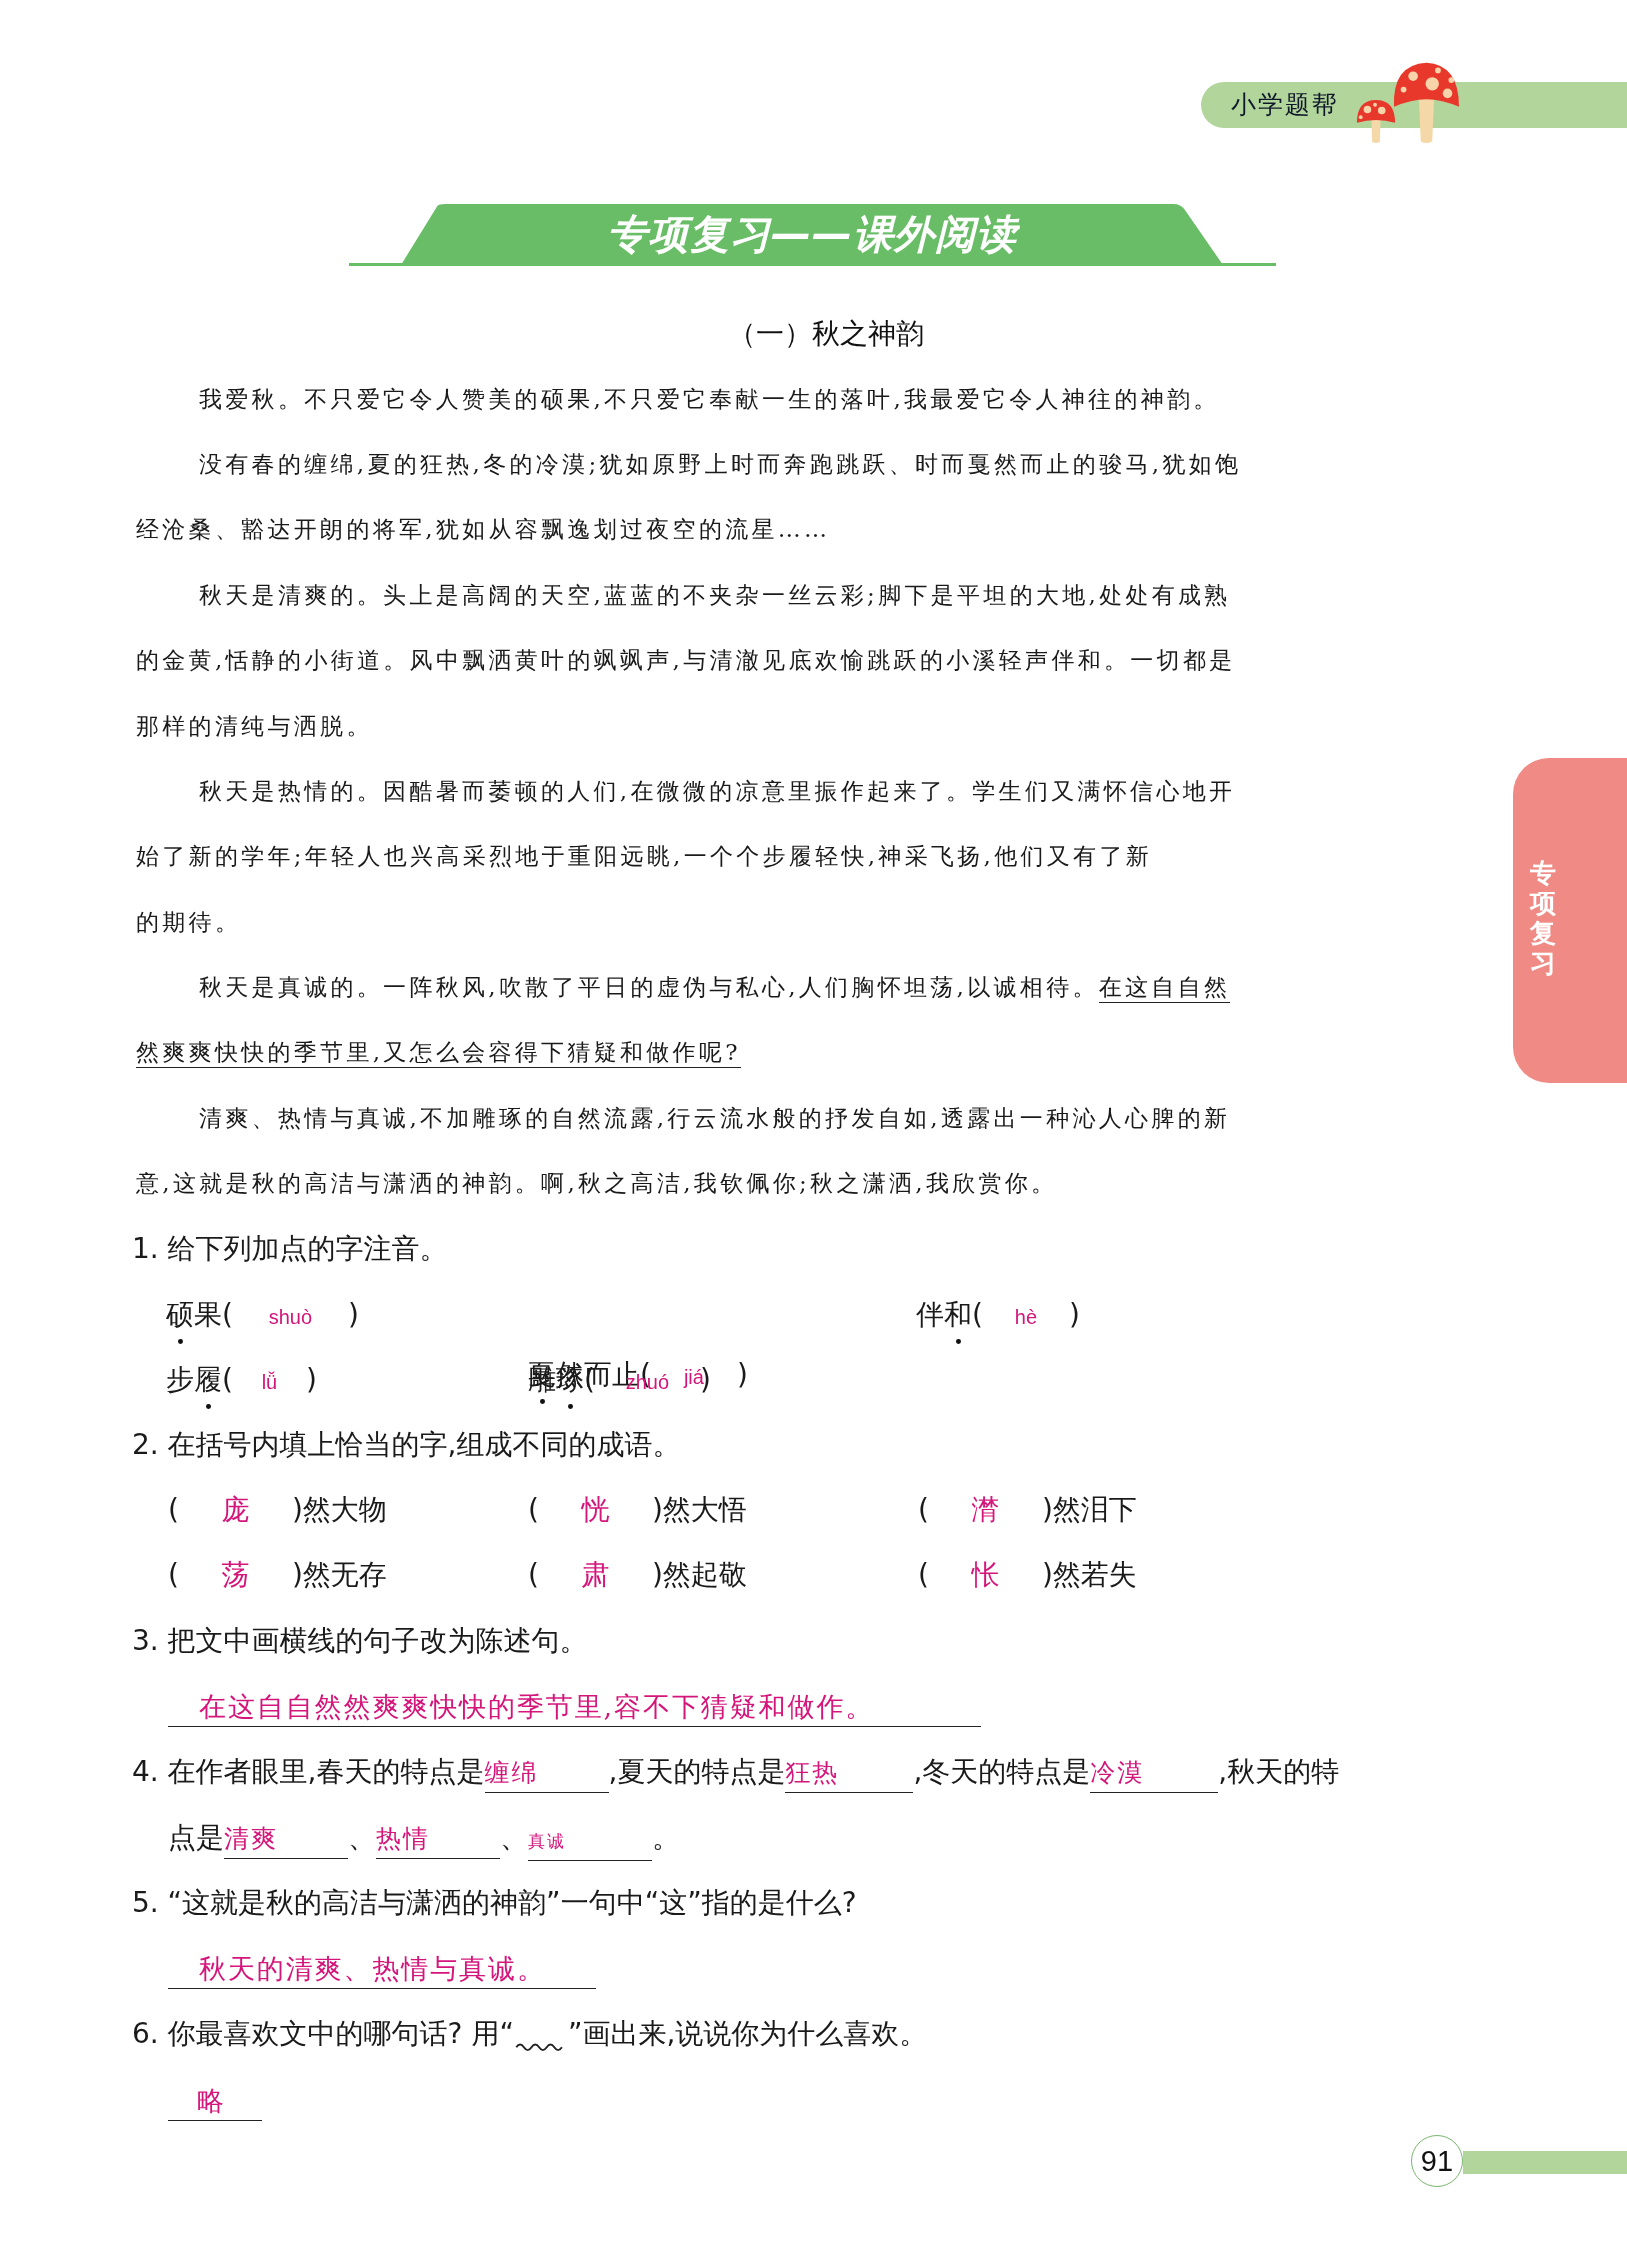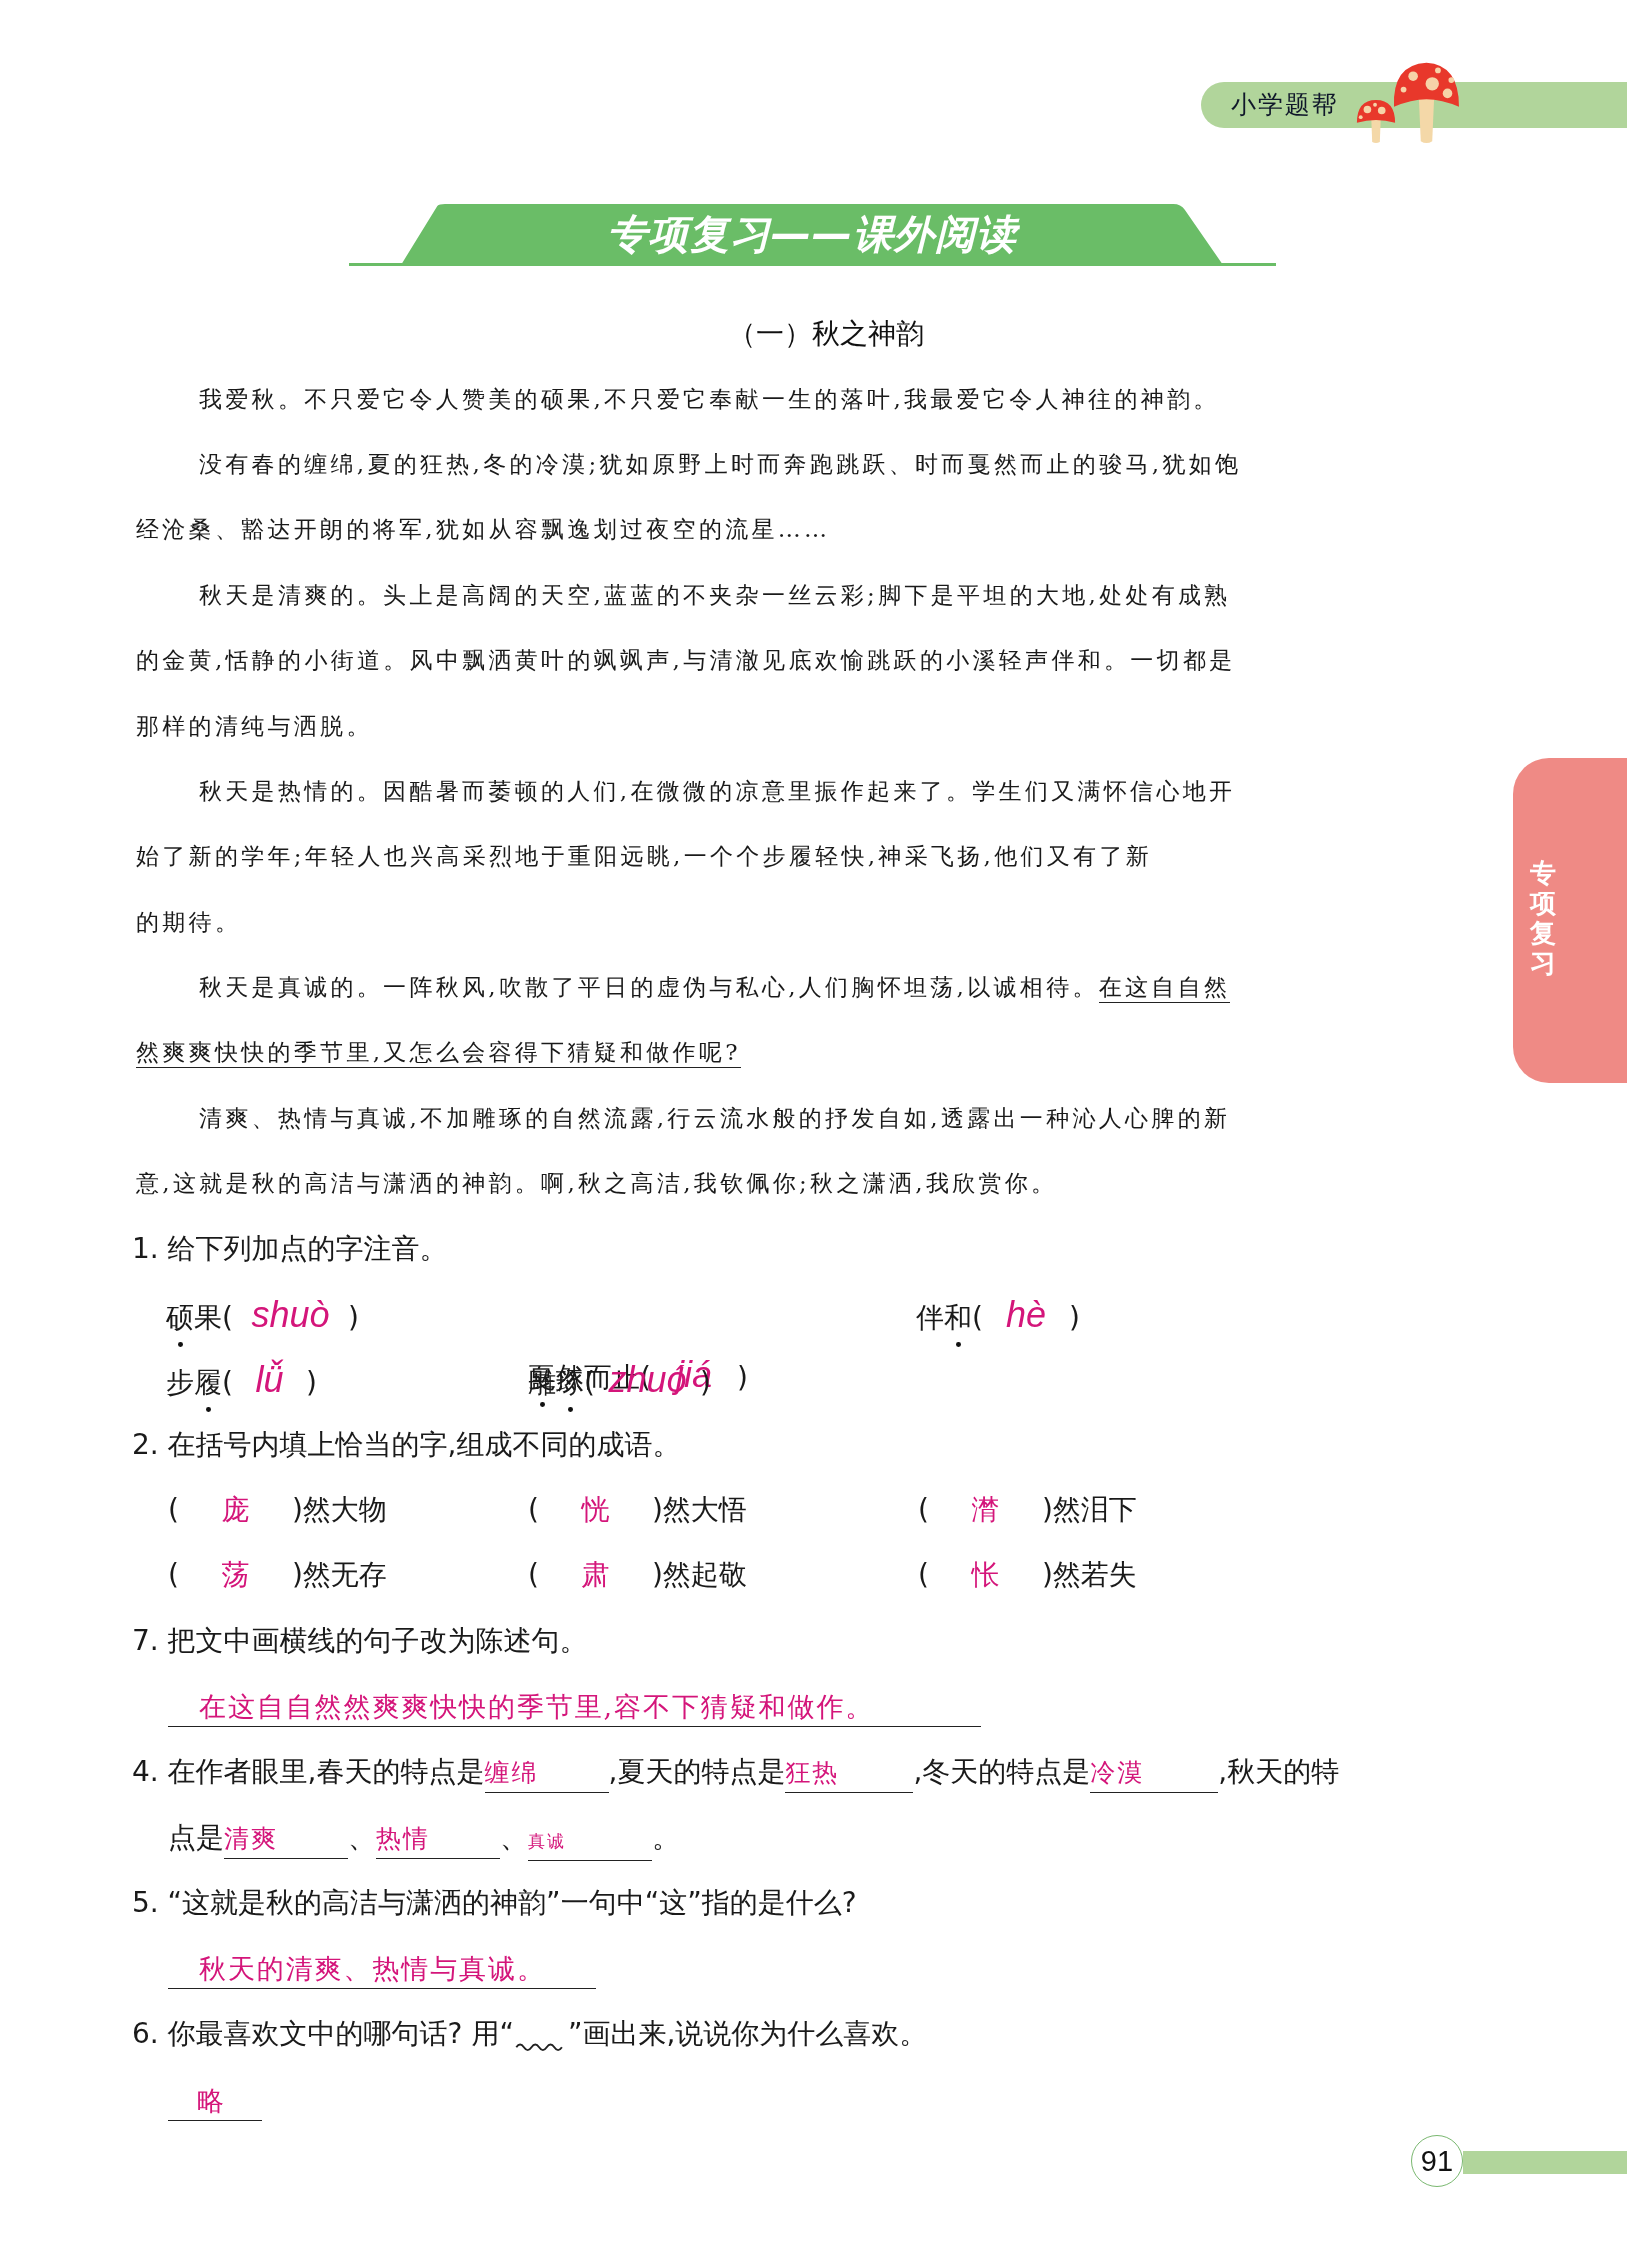--- a/index.html
+++ b/index.html
@@ -27,21 +27,21 @@
   
   .para-line { position: absolute; font-size: 23px; line-height: 38px; white-space: nowrap;
                letter-spacing: 3.3px; color: #1a1a1a; }
   .ul { border-bottom: 1.9px solid #222; padding-bottom: 1.9px; }
 
   
   .q { position: absolute; font-family: "DejaVu Sans", sans-serif; font-size: 28px;
        line-height: 38px; white-space: nowrap; color: #1a1a1a; }
   .ans { color: #d4157a; }
   .ans-hand { color: #d4157a; font-family: "DejaVu Serif", serif; letter-spacing: 1.9px; }
-  .py { font-family: "Liberation Sans", sans-serif; color: #d4157a; font-size: 36px; font-style: italic; }
+  .py { font-family: "Liberation Sans", sans-serif; color: #d4157a; font-size: 20px; }
   .dot-char { position: relative; display: inline-block; }
   .dot-char::after { content: ""; position: absolute; left: 50%; bottom: -9.6px; width: 4.8px; height: 4.8px;
                      margin-left: -1.9px; border-radius: 50%; background: #111; }
   .blank { display: inline-block; border-bottom: 1.9px solid #222; text-align: left; }
   .answer-line { position: absolute; border-bottom: 1.9px solid #222; font-size: 28px; line-height: 38px; }
 
   
   .side-tab { position: absolute; left: 1513px; top: 758px; width: 115px; height: 325px;
               background: #ef8a85; border-radius: 36px 0 0 36px; }
   .side-text { position: absolute; left: 1524px; top: 858px; width: 38px;
@@ -126,21 +126,21 @@
 </div>
 
 <div class="q" style="left:132px;top:1426px">2. 在括号内填上恰当的字,组成不同的成语。</div>
 <div class="q" style="left:168px;top:1491px"><span>(</span><span class="ans" style="display:inline-block;width:113px;text-align:center">庞</span><span>)然大物</span></div>
 <div class="q" style="left:528px;top:1491px"><span>(</span><span class="ans" style="display:inline-block;width:113px;text-align:center">恍</span><span>)然大悟</span></div>
 <div class="q" style="left:918px;top:1491px"><span>(</span><span class="ans" style="display:inline-block;width:113px;text-align:center">潸</span><span>)然泪下</span></div>
 <div class="q" style="left:168px;top:1556px"><span>(</span><span class="ans" style="display:inline-block;width:113px;text-align:center">荡</span><span>)然无存</span></div>
 <div class="q" style="left:528px;top:1556px"><span>(</span><span class="ans" style="display:inline-block;width:113px;text-align:center">肃</span><span>)然起敬</span></div>
 <div class="q" style="left:918px;top:1556px"><span>(</span><span class="ans" style="display:inline-block;width:113px;text-align:center">怅</span><span>)然若失</span></div>
 
-<div class="q" style="left:132px;top:1622px">7. 把文中画横线的句子改为陈述句。</div>
+<div class="q" style="left:132px;top:1622px">3. 把文中画横线的句子改为陈述句。</div>
 <div class="answer-line" style="left:168px;top:1688px;width:813px;padding-left:31px;box-sizing:border-box">
   <span class="ans-hand" style="font-size:27px">在这自自然然爽爽快快的季节里,容不下猜疑和做作。</span>
 </div>
 
 <div class="q" style="left:132px;top:1753px">
   <span>4. 在作者眼里,春天的特点是</span><span class="blank ans-hand" style="width:124px;font-size:25px">缠绵</span><span>,夏天的特点是</span><span class="blank ans-hand" style="width:128px;font-size:25px">狂热</span><span>,冬天的特点是</span><span class="blank ans-hand" style="width:128px;font-size:25px">冷漠</span><span>,秋天的特</span>
 </div>
 <div class="q" style="left:168px;top:1819px">
   <span>点是</span><span class="blank ans-hand" style="width:124px;font-size:25px">清爽</span><span>、</span><span class="blank ans-hand" style="width:124px;font-size:25px">热情</span><span>、</span><span class="blank ans-hand" style="width:124px;font-size:17px">真诚</span><span>。</span>
 </div>

